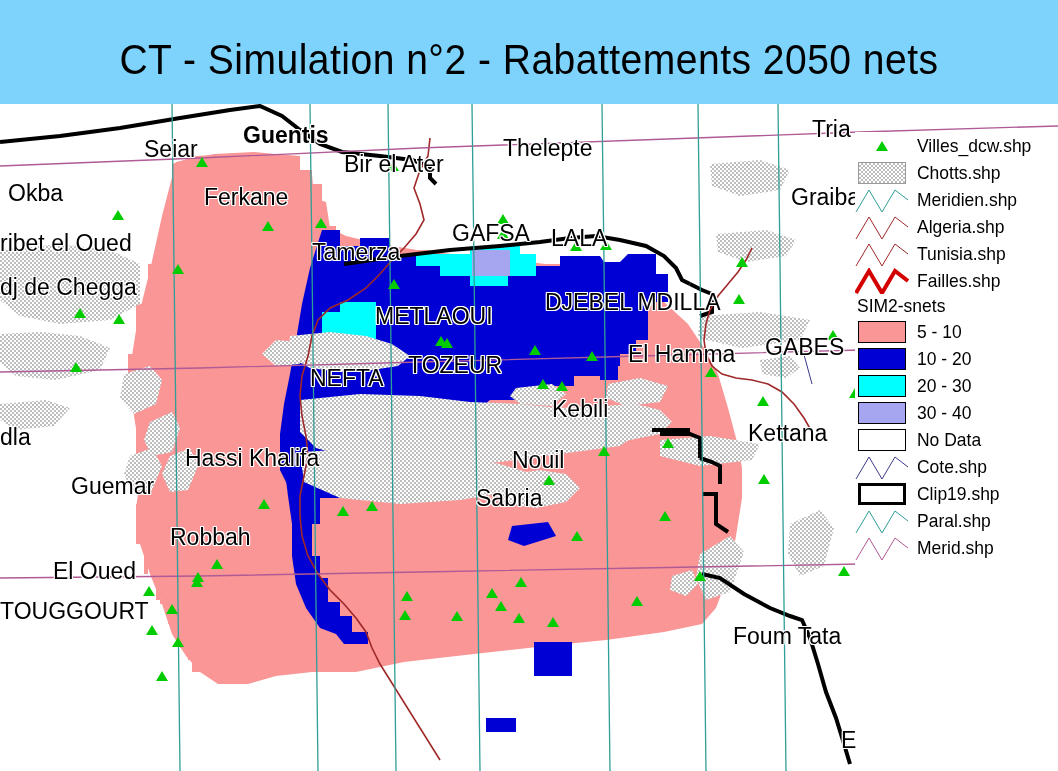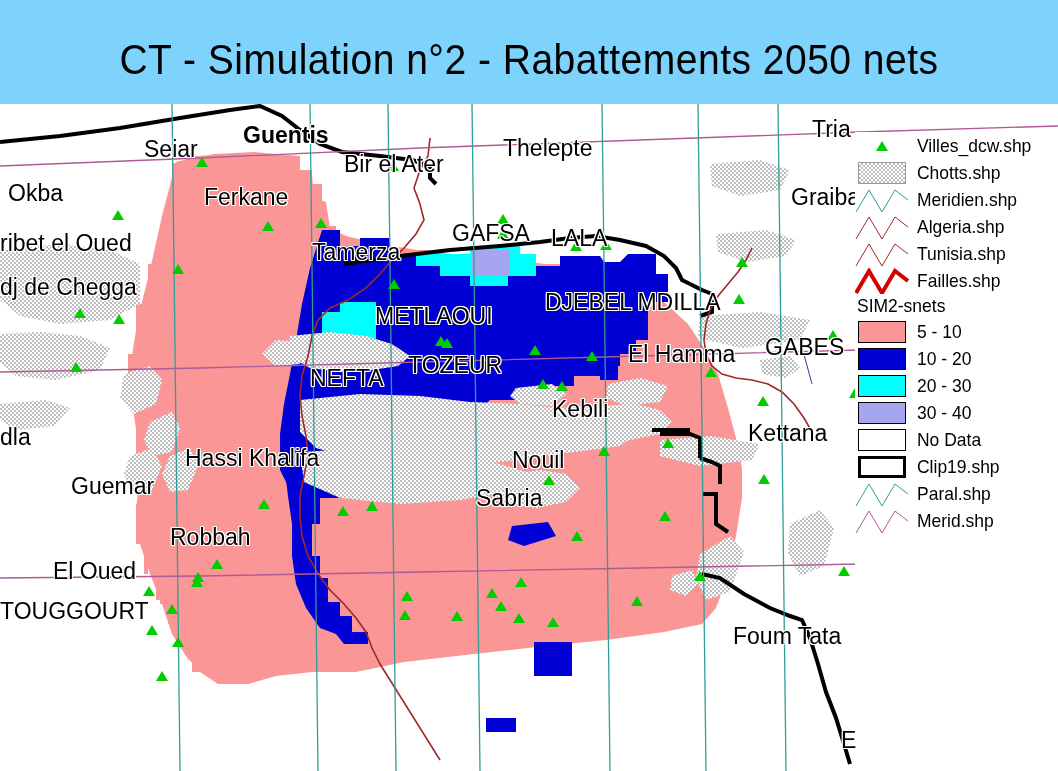--- a/index.html
+++ b/index.html
@@ -479,20 +479,28 @@
         <div class="legend-row">
           <div class="legend-sym">
             <span class="sw-box" style="background:#FFFFFF"></span>
           </div>
           <div class="legend-txt">No Data</div>
         </div>
       </div>
     <div id="legend-entries-after">
         <div class="legend-row">
           <div class="legend-sym">
+            <svg class="sw-zig" viewBox="0 0 54 26" preserveAspectRatio="none">
+              <polyline points="1,25 14,3 27,25 40,3 53,13" fill="none" stroke="#3A3A8C" stroke-width="1"></polyline>
+            </svg>
+          </div>
+          <div class="legend-txt">Cote.shp</div>
+        </div>
+        <div class="legend-row">
+          <div class="legend-sym">
             <span class="sw-box thick"></span>
           </div>
           <div class="legend-txt">Clip19.shp</div>
         </div>
         <div class="legend-row">
           <div class="legend-sym">
             <svg class="sw-zig" viewBox="0 0 54 26" preserveAspectRatio="none">
               <polyline points="1,25 14,3 27,25 40,3 53,13" fill="none" stroke="#2E9E96" stroke-width="1"></polyline>
             </svg>
           </div>

